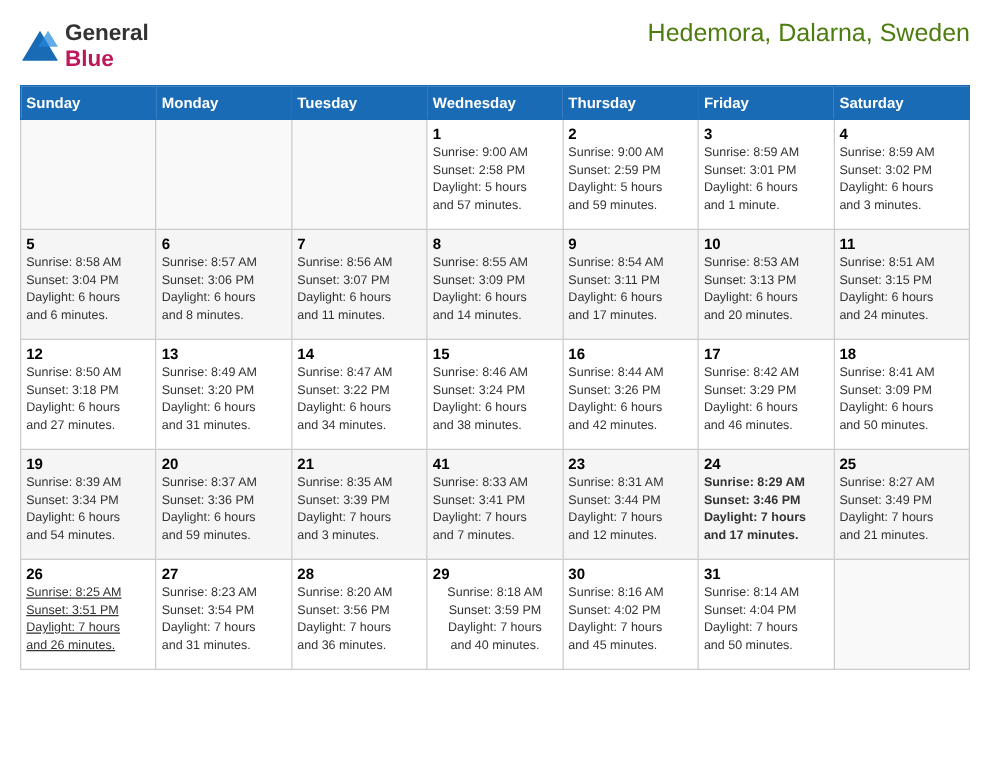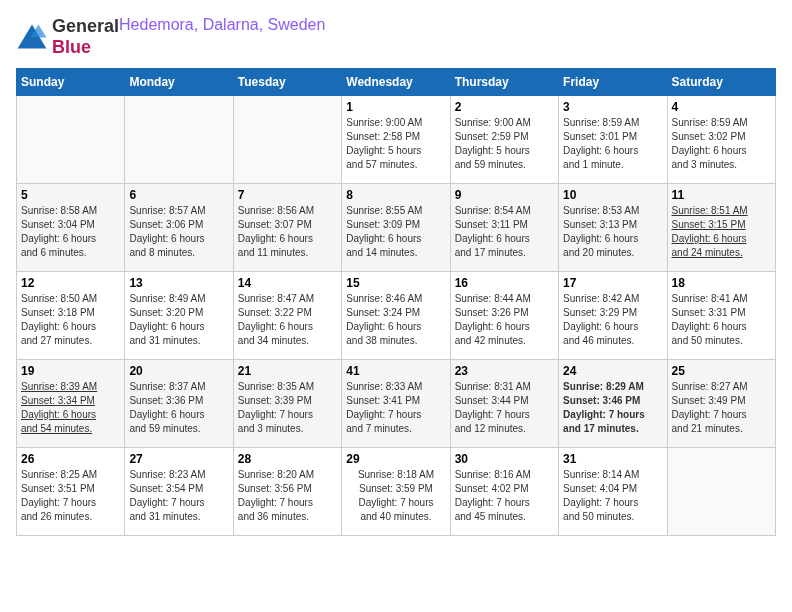--- a/index.html
+++ b/index.html
@@ -5,37 +5,38 @@
     * { box-sizing: border-box; margin: 0; padding: 0; }
     body {
       font-family: Arial, sans-serif;
       background: #fff;
       width: 792px;
       min-height: 612px;
       padding: 16px;
     }
     .header {
       display: flex;
+      justify-content: space-between;
       align-items: flex-start;
       margin-bottom: 10px;
     }
     .logo {
       display: flex;
       align-items: center;
       gap: 4px;
     }
     .logo-text-general { font-size: 18px; font-weight: bold; color: #333; }
     .logo-text-blue { font-size: 18px; font-weight: bold; color: #be185d; }
     .logo-icon {
       width: 32px;
       height: 28px;
     }
     .title-block { text-align: right; }
     .month-title { font-size: 36px; color: #222; font-weight: 300; }
-    .location-title { font-size: 16px; color: #8b5cf6; }
+    .location-title { font-size: 20px; color: #4d7c0f; }
     table {
       width: 100%;
       border-collapse: collapse;
       font-size: 11px;
     }
     thead tr th {
       background-color: #1a6bb5;
       color: #fff;
       padding: 6px 4px;
       text-align: left;
@@ -172,21 +173,21 @@
         </td>
         <td>
           <div class="day-number">10</div>
           <div class="day-info" style="white-space: pre-line;">Sunrise: 8:53 AM
 Sunset: 3:13 PM
 Daylight: 6 hours
 and 20 minutes.</div>
         </td>
         <td>
           <div class="day-number">11</div>
-          <div class="day-info" style="white-space: pre-line; text-decoration: underline;">Sunrise: 8:51 AM
+          <div class="day-info" style="white-space: pre-line;">Sunrise: 8:51 AM
 Sunset: 3:15 PM
 Daylight: 6 hours
 and 24 minutes.</div>
         </td>
       </tr>
       <tr>
         <td>
           <div class="day-number">12</div>
           <div class="day-info" style="white-space: pre-line;">Sunrise: 8:50 AM
 Sunset: 3:18 PM
@@ -224,29 +225,29 @@
         <td>
           <div class="day-number">17</div>
           <div class="day-info" style="white-space: pre-line;">Sunrise: 8:42 AM
 Sunset: 3:29 PM
 Daylight: 6 hours
 and 46 minutes.</div>
         </td>
         <td>
           <div class="day-number">18</div>
           <div class="day-info" style="white-space: pre-line;">Sunrise: 8:41 AM
-Sunset: 3:31 PM
+Sunset: 3:09 PM
 Daylight: 6 hours
 and 50 minutes.</div>
         </td>
       </tr>
       <tr>
         <td>
           <div class="day-number">19</div>
-          <div class="day-info" style="white-space: pre-line; text-decoration: underline;">Sunrise: 8:39 AM
+          <div class="day-info" style="white-space: pre-line;">Sunrise: 8:39 AM
 Sunset: 3:34 PM
 Daylight: 6 hours
 and 54 minutes.</div>
         </td>
         <td>
           <div class="day-number">20</div>
           <div class="day-info" style="white-space: pre-line;">Sunrise: 8:37 AM
 Sunset: 3:36 PM
 Daylight: 6 hours
 and 59 minutes.</div>
@@ -283,21 +284,21 @@
           <div class="day-number">25</div>
           <div class="day-info" style="white-space: pre-line;">Sunrise: 8:27 AM
 Sunset: 3:49 PM
 Daylight: 7 hours
 and 21 minutes.</div>
         </td>
       </tr>
       <tr>
         <td>
           <div class="day-number">26</div>
-          <div class="day-info" style="white-space: pre-line;">Sunrise: 8:25 AM
+          <div class="day-info" style="white-space: pre-line; text-decoration: underline;">Sunrise: 8:25 AM
 Sunset: 3:51 PM
 Daylight: 7 hours
 and 26 minutes.</div>
         </td>
         <td>
           <div class="day-number">27</div>
           <div class="day-info" style="white-space: pre-line;">Sunrise: 8:23 AM
 Sunset: 3:54 PM
 Daylight: 7 hours
 and 31 minutes.</div>

